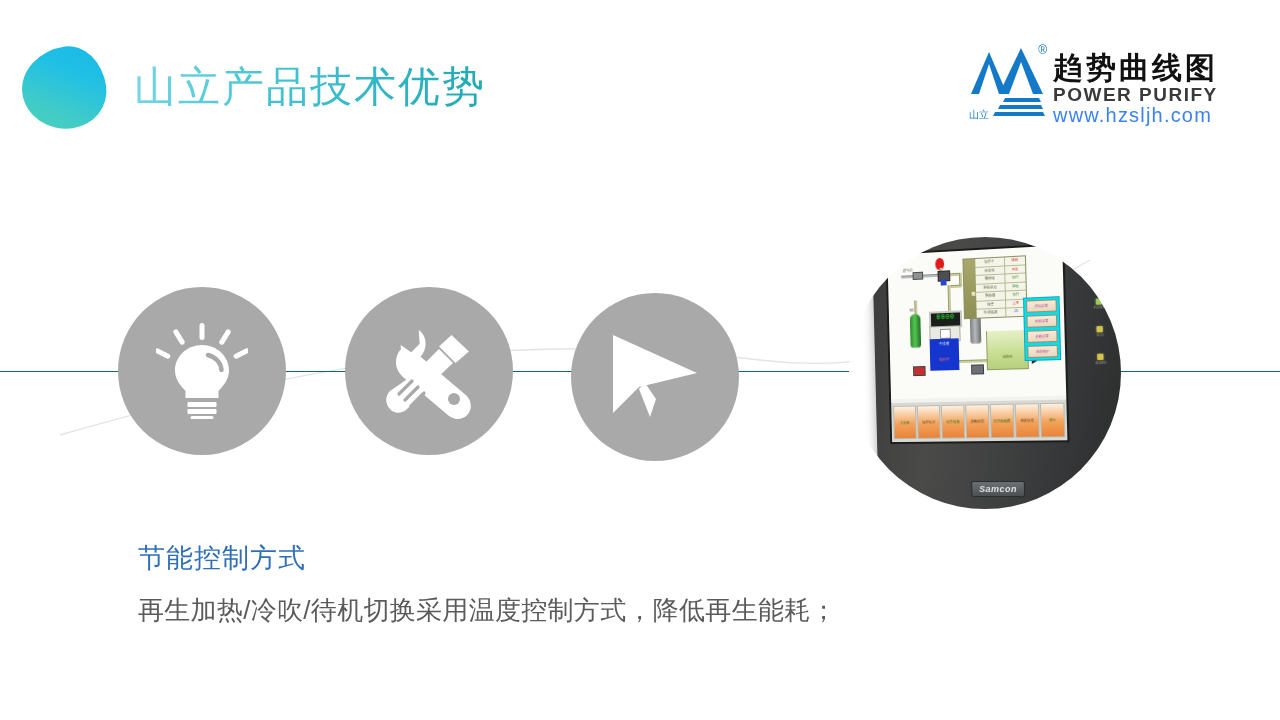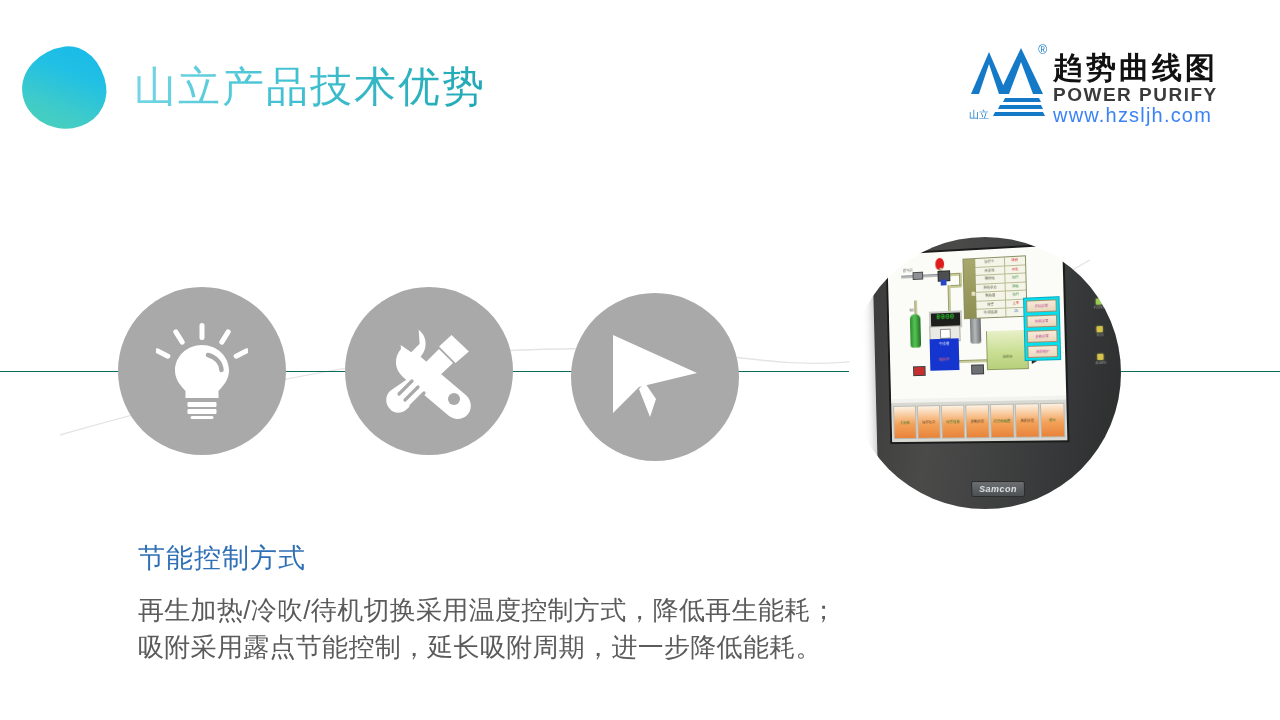--- a/index.html
+++ b/index.html
@@ -641,16 +641,15 @@
         </div>
       </div>
 
       <div id="hmi-brand">Samcon</div>
     </div>
   </div>
 
   <div id="section-heading">节能控制方式</div>
   <div id="body-text">
     <div>再生加热/冷吹/待机切换采用温度控制方式，降低再生能耗；</div>
-    <div>吸附采用露点节能控制，延长吸附周期，进一步降低能耗。</div>
   </div>
 
 </div>
 
 </body></html>

